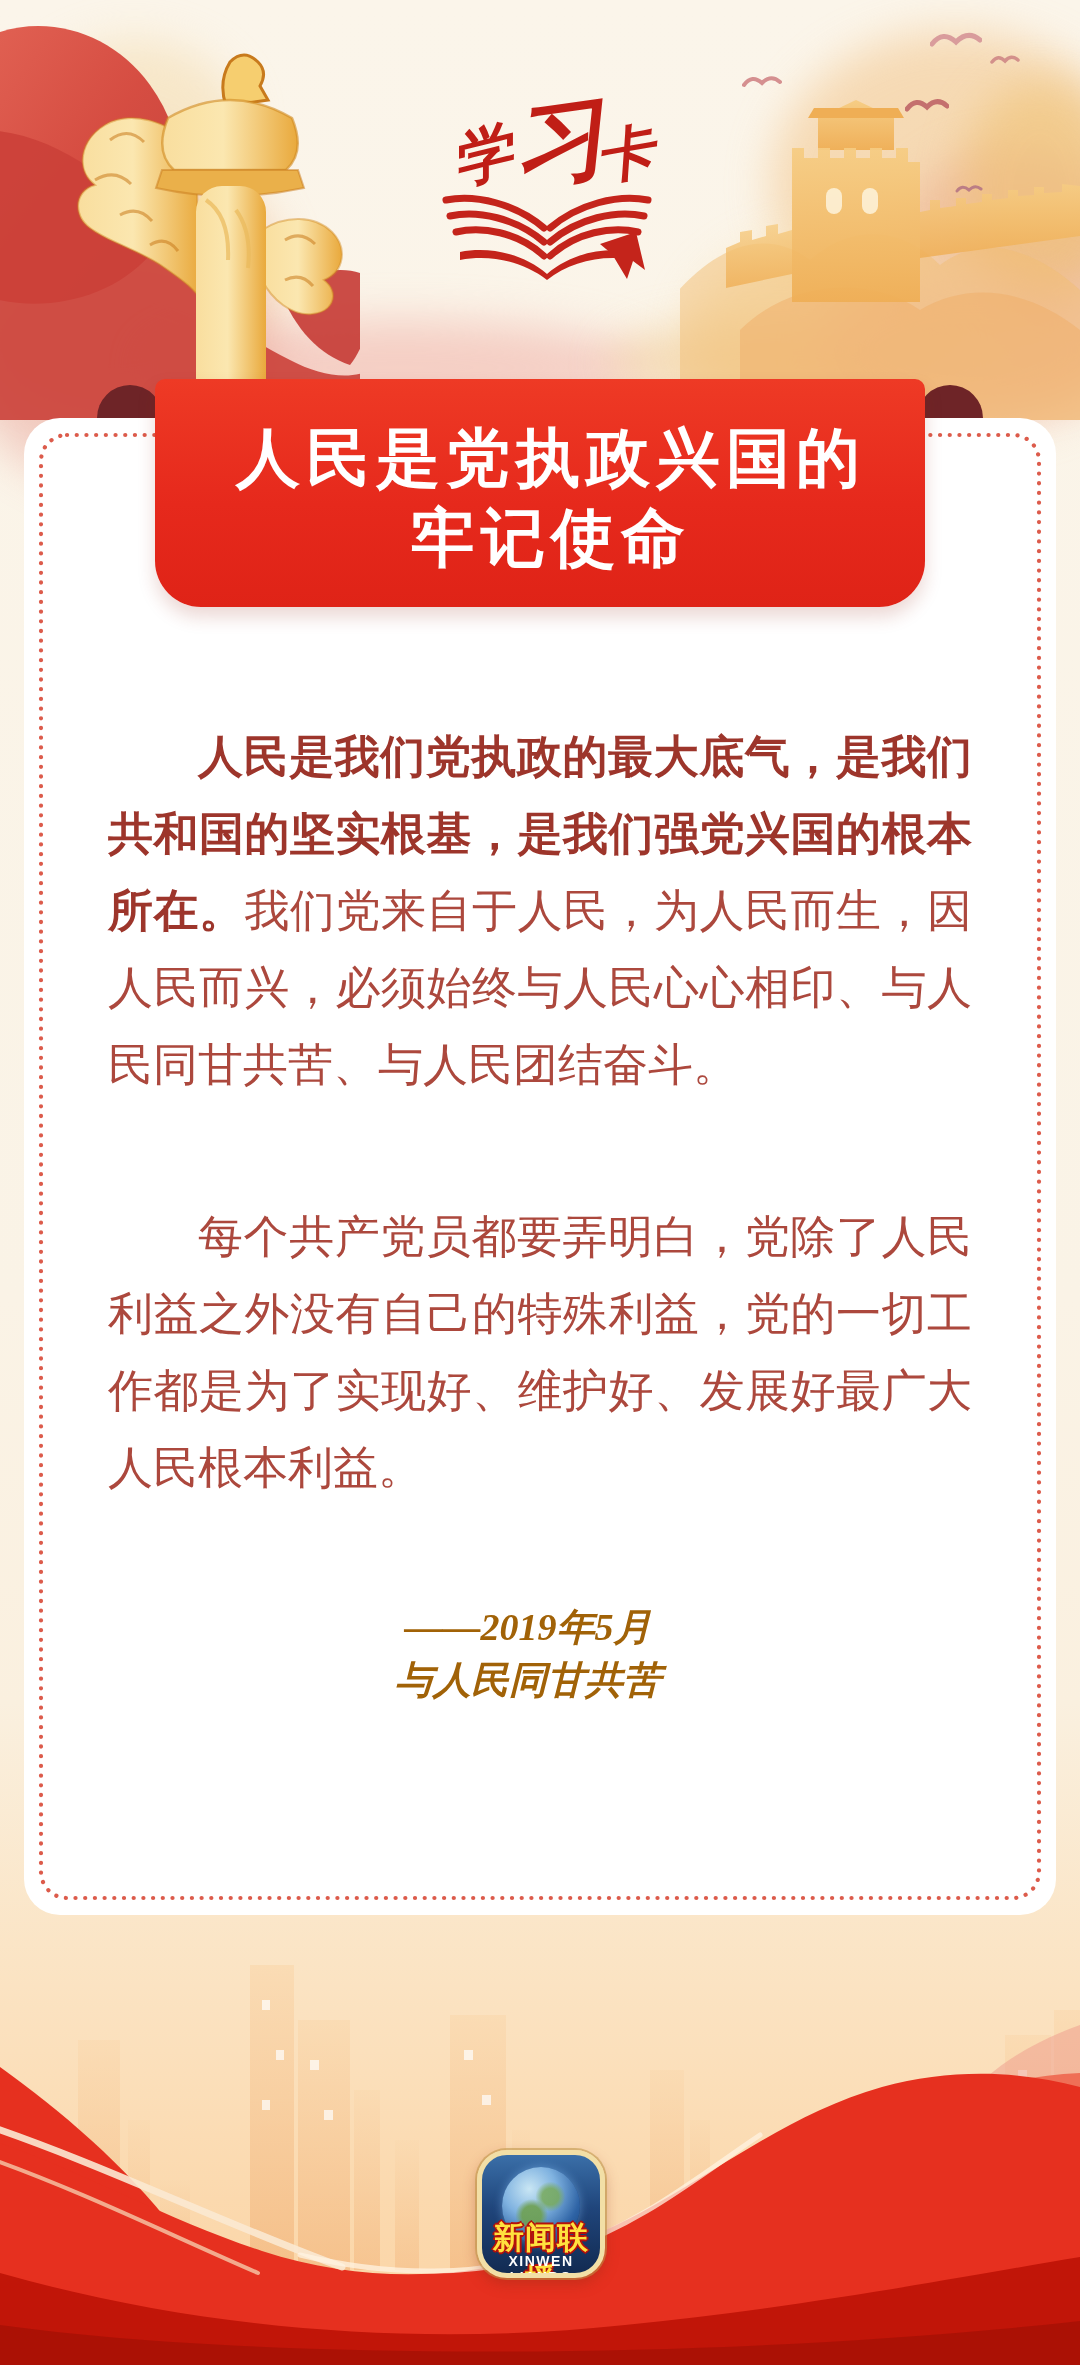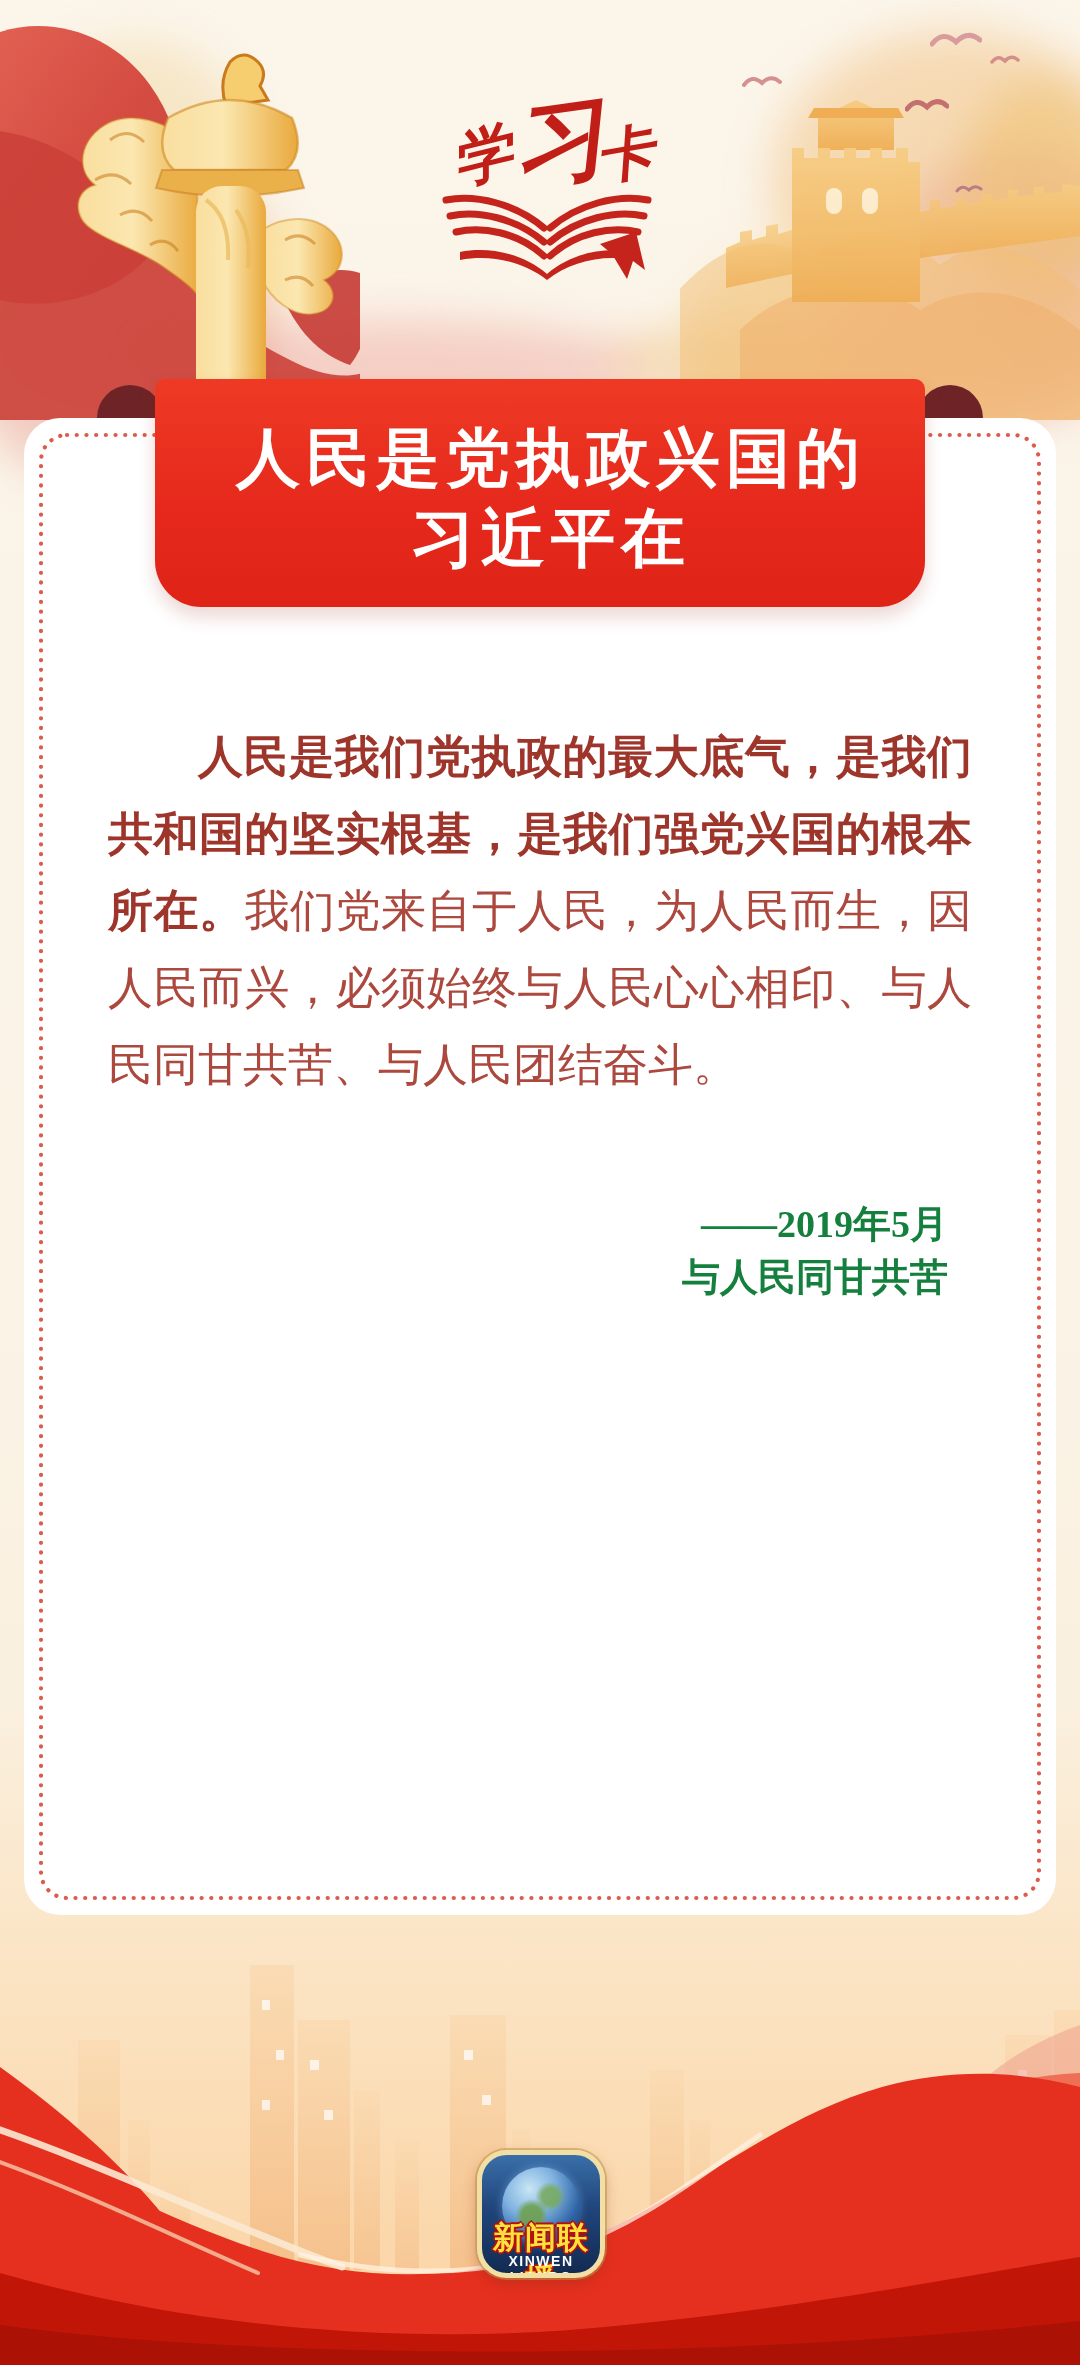--- a/index.html
+++ b/index.html
@@ -30,23 +30,23 @@
     position:absolute;left:24px;top:418px;width:1032px;height:1497px;background:#FFFFFF;
     border-radius:36px;z-index:3;
   }
   .card-dotted{position:absolute;left:0;top:0;width:100%;height:100%;}
   .card-content{position:absolute;left:84px;top:300px;width:864px;color:#A23A30;}
   .para{font-size:45px;line-height:77px;text-indent:2em;margin:0;text-align:justify;}
   .para b{color:#9D352B;font-weight:bold;}
   .para .reg{color:#AC483D;}
   .para2{margin-top:95px;color:#AC483D;}
   .attrib{
-    margin-top:95px;padding-right:24px;text-align:right;
+    margin-top:95px;padding-right:24px;text-align:center;
     font-family:"Liberation Serif",serif;font-weight:bold;
-    font-size:38px;line-height:53px;color:#15803d;
+    font-size:38px;line-height:53px;color:#a16207;font-style:italic;
   }
   
   .xwlb{
     position:absolute;left:477px;top:2150px;width:128px;height:128px;z-index:8;
     border-radius:30px;box-sizing:border-box;
     background:linear-gradient(180deg,#3A6FA8 0%,#20457B 45%,#122B52 100%);
     border:5px solid #F2DFA6;
     box-shadow:0 0 0 2px rgba(190,150,70,.55), 0 6px 14px rgba(140,40,20,.35);
     overflow:hidden;
   }
@@ -180,30 +180,31 @@
 
   <div class="curl" style="left:97px;top:385px;"></div>
   <div class="curl" style="left:917px;top:385px;"></div>
 
   <div class="card">
     <svg class="card-dotted" viewBox="0 0 1032 1497">
       <rect x="17" y="17" width="998" height="1463" rx="26" fill="none" stroke="#DC5B4B" stroke-width="4.2" stroke-dasharray="0.1 9.6" stroke-linecap="round"></rect>
     </svg>
     <div class="card-content">
       <p class="para"><b>人民是我们党执政的最大底气，是我们共和国的坚实根基，是我们强党兴国的根本所在。</b><span class="reg">我们党来自于人民，为人民而生，因人民而兴，必须始终与人民心心相印、与人民同甘共苦、与人民团结奋斗。</span></p>
+      <p class="para para2">每个共产党员都要弄明白，党除了人民利益之外没有自己的特殊利益，党的一切工作都是为了实现好、维护好、发展好最广大人民根本利益。</p>
       <div class="attrib">
         <div>——2019年5月</div>
         <div>与人民同甘共苦</div>
       </div>
     </div>
   </div>
 
   <div class="banner">
     <div class="banner-title">人民是党执政兴国的</div>
-    <div class="banner-title">习近平在</div>
+    <div class="banner-title">牢记使命</div>
   </div>
 
   <svg class="abs" style="left:0;top:1930px;z-index:5;" width="1080" height="340" viewBox="0 0 1080 340">
     <defs>
       <linearGradient id="bldg" x1="0" y1="0" x2="0" y2="1">
         <stop offset="0" stop-color="#FAD9AF"></stop>
           <stop offset="1" stop-color="#F3B87F"></stop>
       </linearGradient>
     </defs>
     <g fill="url(#bldg)">

